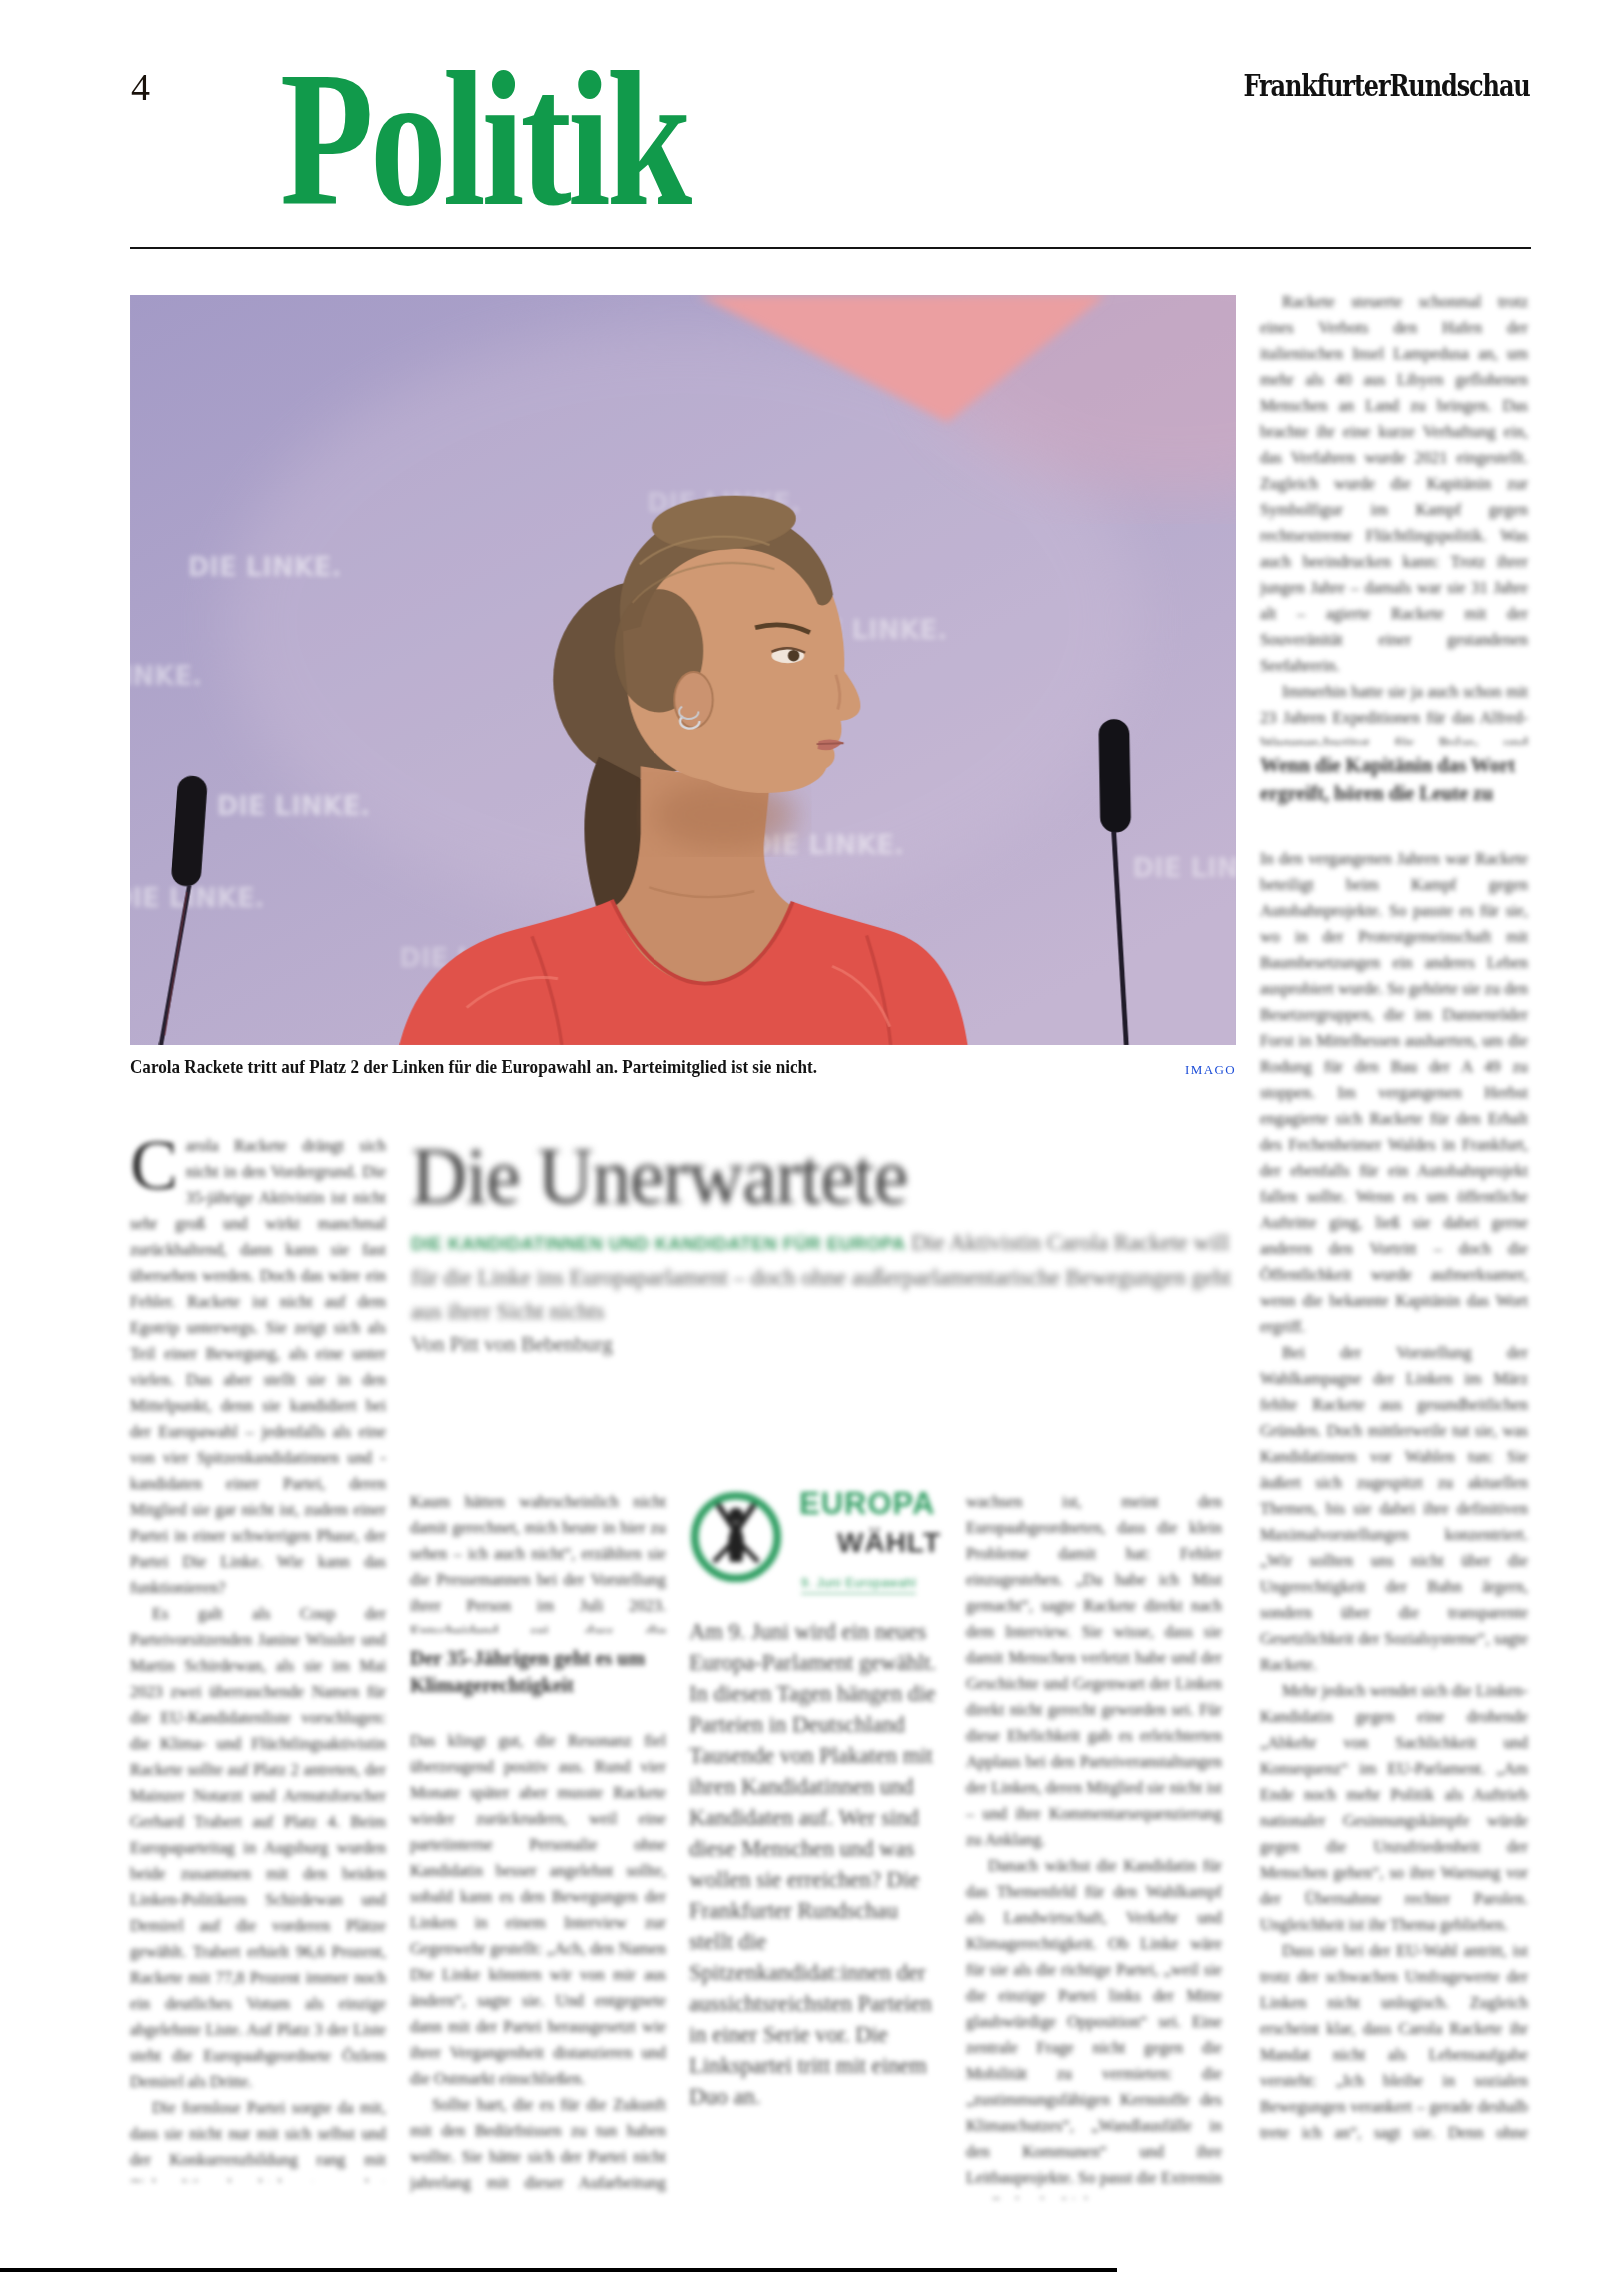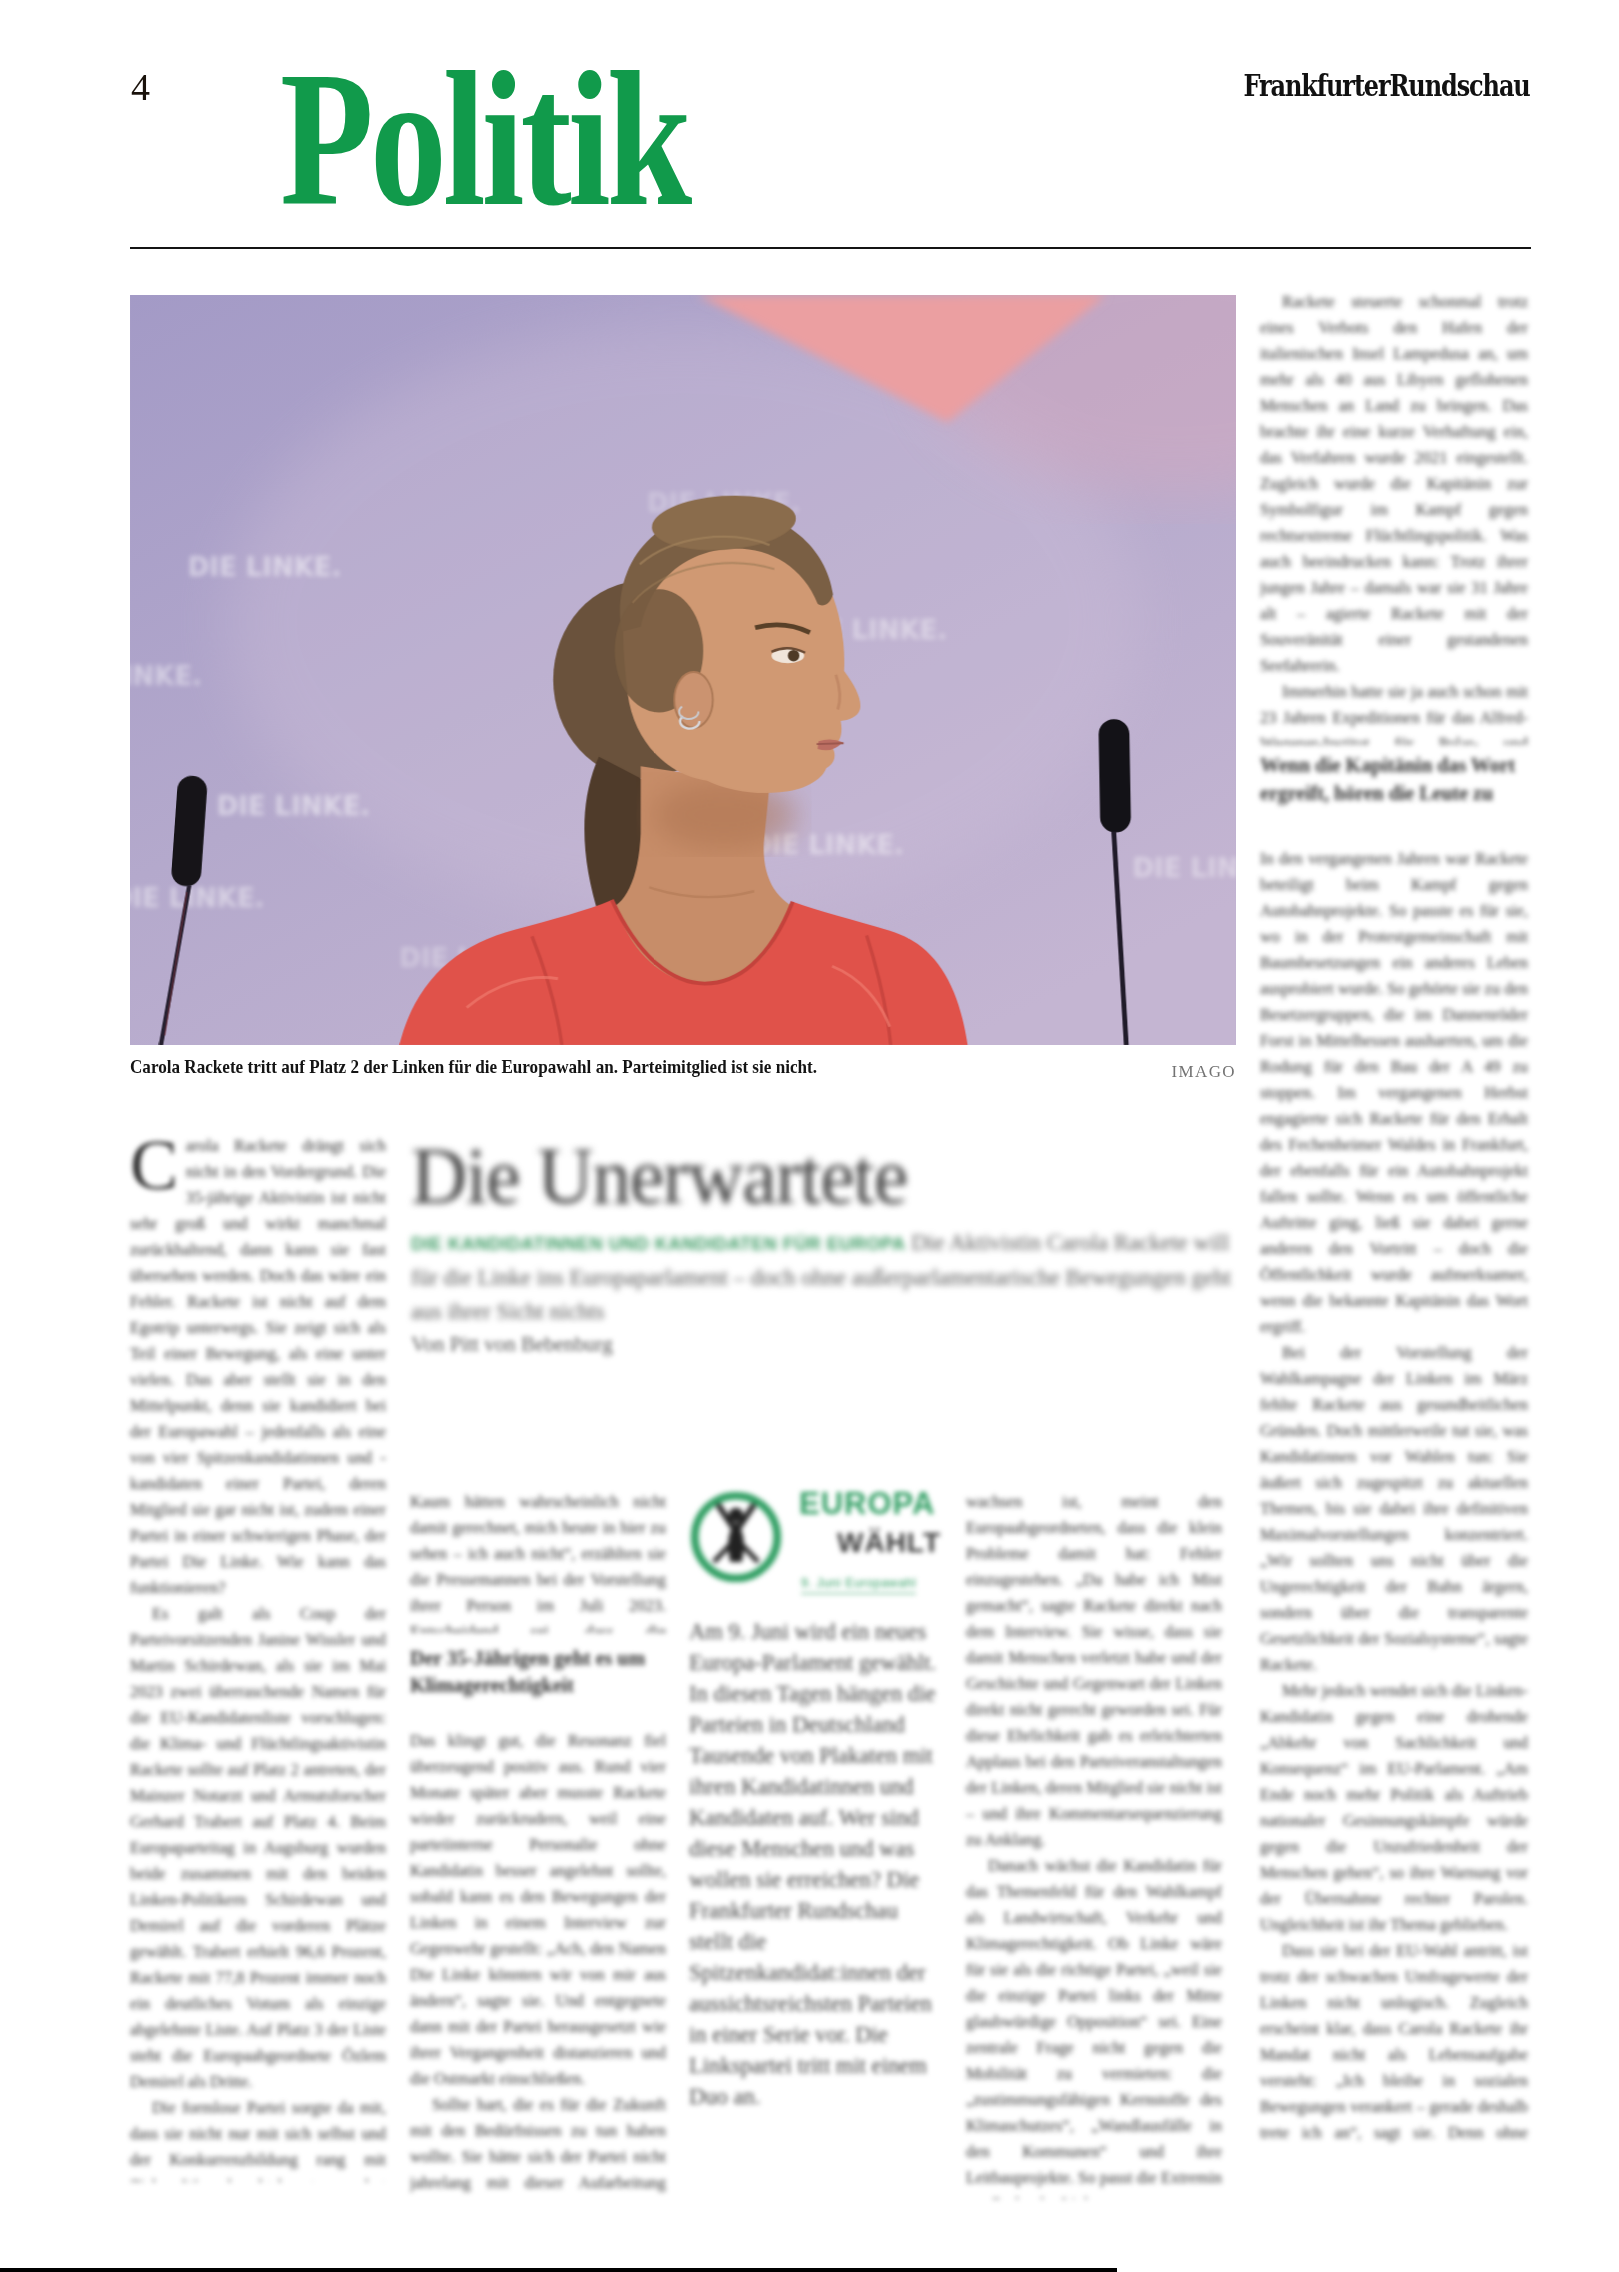--- a/index.html
+++ b/index.html
@@ -13,21 +13,21 @@
     color:#119a4b;letter-spacing:-4.8px;transform:scaleX(0.80);transform-origin:left top;white-space:nowrap;}
   .masthead{right:89px;top:71px;font-size:30px;line-height:1;font-weight:bold;
     font-family:"DejaVu Serif",serif;letter-spacing:-1.4px;transform:scaleX(0.80);transform-origin:right top;white-space:nowrap;color:#111;}
   .header-rule{left:130px;top:247px;width:1401px;height:1.9px;background:#141414;}
 
   
   .photo{left:130px;top:295px;width:1106px;height:750px;overflow:hidden;background:#b2a7cb;}
   .caption-row{left:130px;top:1056px;width:1106px;height:34px;}
   .caption{left:0;top:0;font-size:19px;font-weight:bold;color:#141414;white-space:nowrap;
     transform:scaleX(0.90);transform-origin:left top;}
-  .credit{right:0;top:5.8px;font-size:17px;letter-spacing:1.4px;color:#737373;}
+  .credit{right:0;top:5.8px;font-size:13px;letter-spacing:1.4px;color:#1d4ed8;}
 
   
   .headline{left:411px;top:1136px;font-size:81px;line-height:1;color:#3e3e3e;letter-spacing:-1.4px;
     transform:scaleX(0.96);transform-origin:left top;filter:blur(3.8px);white-space:nowrap;}
   .standfirst{left:411px;top:1226px;width:832px;font-size:23px;line-height:34px;color:#585858;filter:blur(3.4px);}
   .kicker{color:#37985f;font-family:"Liberation Sans",sans-serif;font-weight:bold;font-size:18px;letter-spacing:0.5px;}
   .byline{left:411px;top:1334px;font-size:21px;line-height:1;color:#555;filter:blur(2.9px);}
 
   
   .body-col{position:absolute;width:256px;font-size:16.4px;line-height:26px;text-align:justify;

